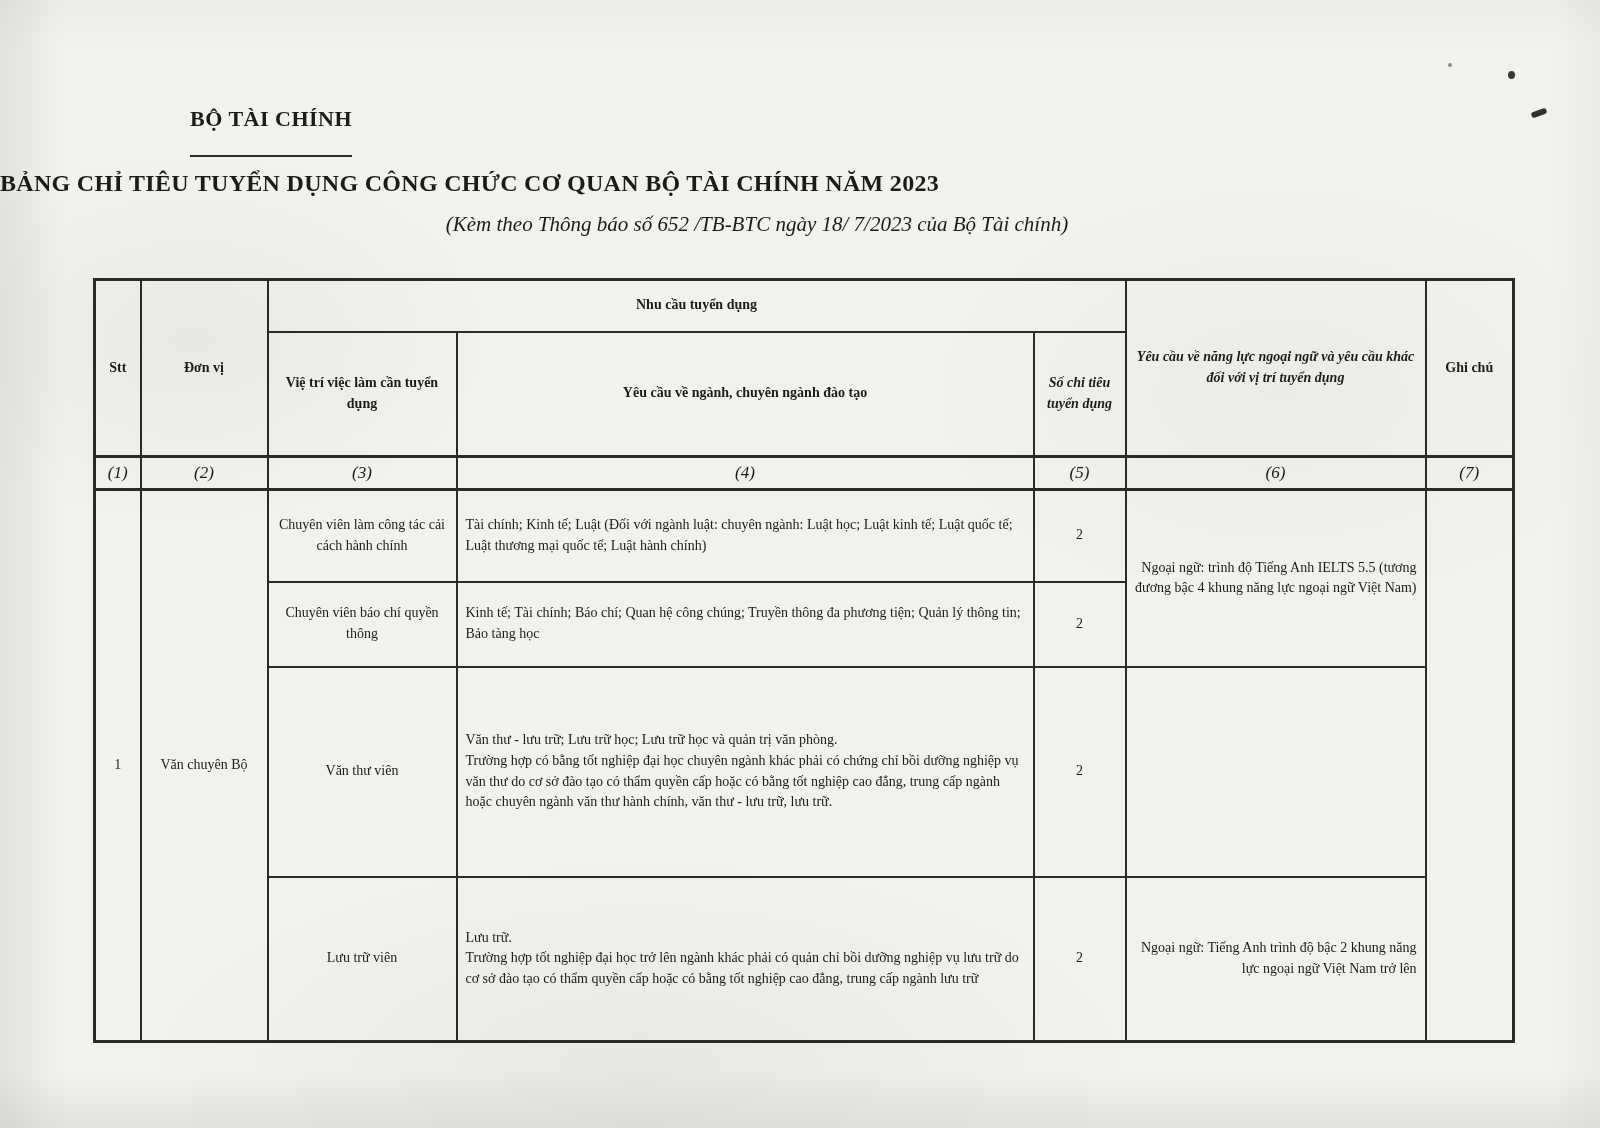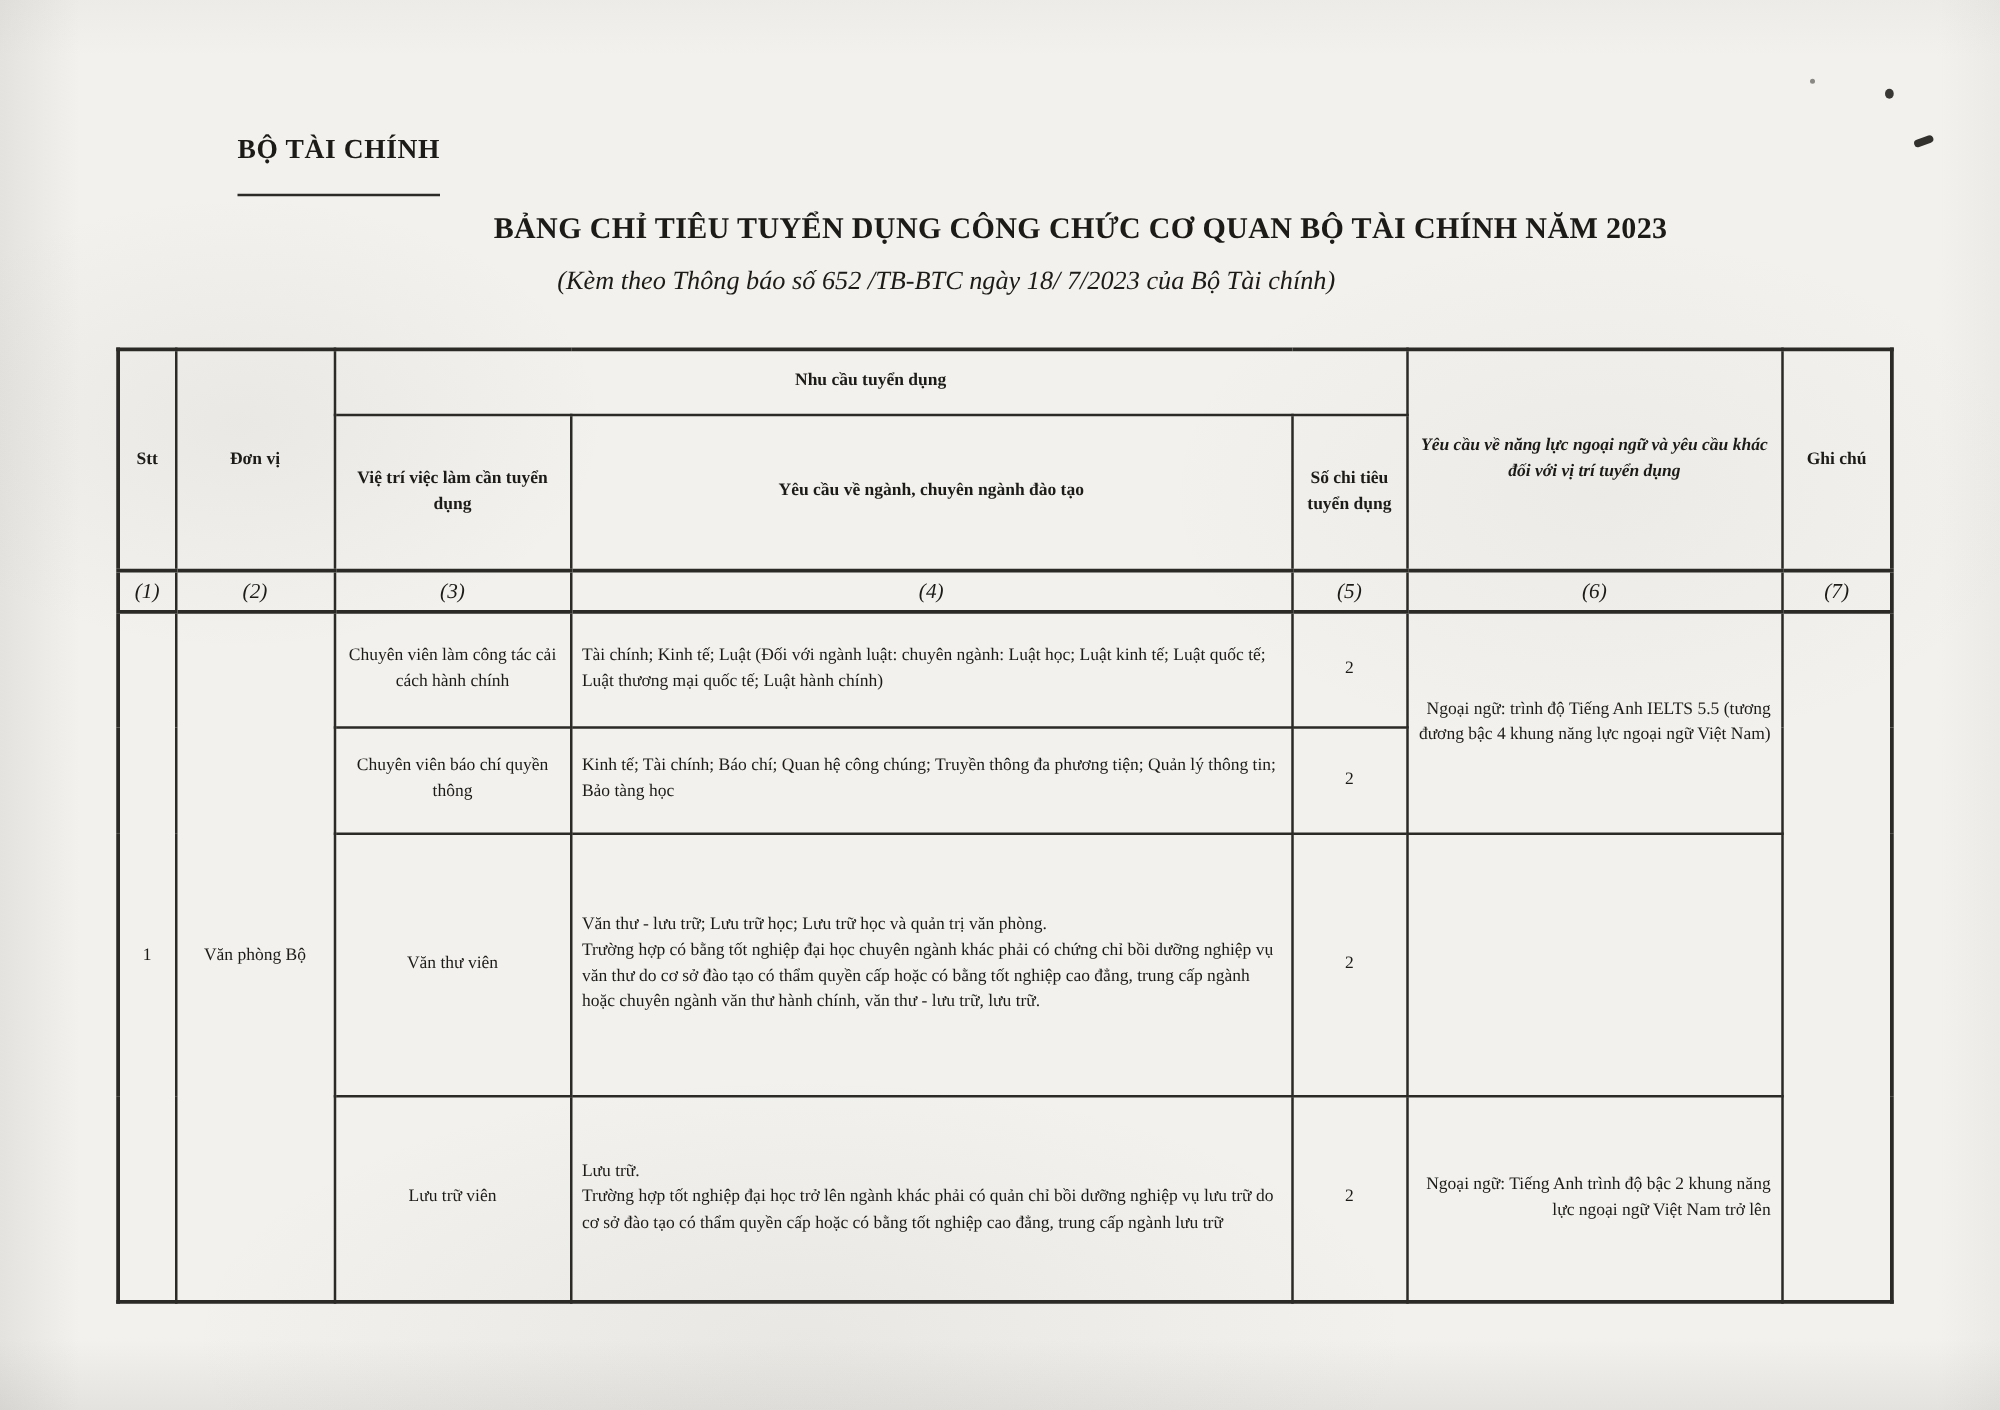--- a/index.html
+++ b/index.html
@@ -19,21 +19,21 @@
       linear-gradient(0deg, rgba(100,98,92,0.10), rgba(100,98,92,0) 5%, rgba(100,98,92,0) 96%, rgba(100,98,92,0.04)),
       #f2f1ee;
   }
   .letterhead{
     position:absolute;left:190px;top:106px;
     font-size:22px;font-weight:bold;letter-spacing:0.5px;
     padding-bottom:23px;border-bottom:2px solid #2b2a27;
   }
   .title{
     position:absolute;left:0;top:170px;width:1334px;
-    text-align:right;font-size:24px;font-weight:bold;letter-spacing:0.3px;
+    text-align:left;font-size:24px;font-weight:bold;letter-spacing:0.3px;
   }
   .subtitle{
     position:absolute;left:0;top:212px;width:1514px;
     text-align:center;font-size:21px;font-style:italic;
   }
   table.quota{
     position:absolute;left:93px;top:278px;
     width:1419px;border-collapse:collapse;table-layout:fixed;
     border:3px solid #2b2a27;
   }
@@ -48,21 +48,21 @@
   tr.h2{height:125px;}
   tr.nums{height:33px;}
   tr.r1{height:92px;}
   tr.r2{height:85px;}
   tr.r3{height:210px;}
   tr.r4{height:165px;}
   td.hdr{
     font-weight:bold;text-align:center;font-size:18px;line-height:1.5;
   }
   td.hdr-tall{line-height:1.85;font-style:italic;}
-  td.hdr-sochitieu{line-height:1.6;padding:3px 2px;}
+  td.hdr-sochitieu{line-height:1.6;padding:3px 2px;font-style:italic;}
   tr.nums td{
     font-style:italic;text-align:center;font-size:17px;
     border-top:3px solid #2b2a27;border-bottom:3px solid #2b2a27;
     padding:1px 2px;
   }
   td.pos{text-align:center;}
   td.req{text-align:left;white-space:pre-line;}
   td.quota{text-align:center;font-size:20px;}
   td.lang{text-align:right;white-space:pre-line;}
   .speck{position:absolute;background:#3a3835;border-radius:50%;}
@@ -106,21 +106,21 @@
       <td>(1)</td>
       <td>(2)</td>
       <td>(3)</td>
       <td>(4)</td>
       <td>(5)</td>
       <td>(6)</td>
       <td>(7)</td>
     </tr>
     <tr class="r1">
       <td rowspan="4" class="pos">1</td>
-      <td rowspan="4" class="pos">Văn phòng Bộ</td>
+      <td rowspan="4" class="pos">Văn chuyên Bộ</td>
       <td class="pos">Chuyên viên làm công tác cải cách hành chính</td>
       <td class="req">Tài chính; Kinh tế; Luật (Đối với ngành luật: chuyên ngành: Luật học; Luật kinh tế; Luật quốc tế; Luật thương mại quốc tế; Luật hành chính)</td>
       <td class="quota">2</td>
       <td rowspan="2" class="lang">Ngoại ngữ: trình độ Tiếng Anh IELTS 5.5 (tương đương bậc 4 khung năng lực ngoại ngữ Việt Nam)</td>
       <td rowspan="4" class="note"></td>
     </tr>
     <tr class="r2">
       <td class="pos">Chuyên viên báo chí quyền thông</td>
       <td class="req">Kinh tế; Tài chính; Báo chí; Quan hệ công chúng; Truyền thông đa phương tiện; Quản lý thông tin; Bảo tàng học</td>
       <td class="quota">2</td>

